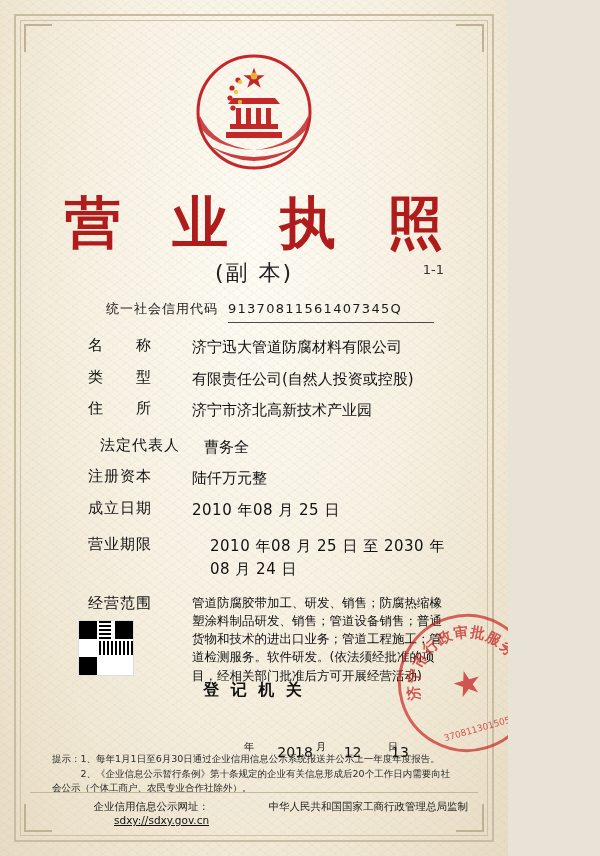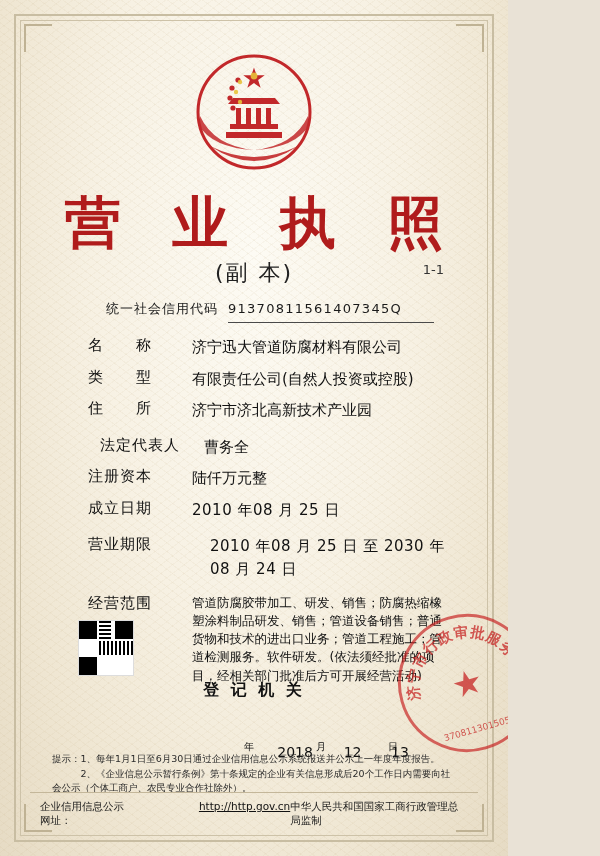--- a/index.html
+++ b/index.html
@@ -148,21 +148,21 @@
   }
   .footer-sep{
     position:absolute;left:30px;right:30px;top:792px;height:1px;background:#c4b79a;
   }
   .footer{
     position:absolute;left:40px;right:40px;top:800px;
     display:flex;justify-content:space-between;align-items:flex-start;
     font-size:10.5px;color:#1a1a1a;
   }
   .footer .url{margin-left:74px;color:#111;text-decoration:underline;}
-  .footer-left-wrap{display:flex;align-items:flex-start;}
+  .footer-left-wrap{display:flex;align-items:flex-end;flex-direction:column;}
 </style>
 </head>
 <body>
 
 <div class="license">
   <div class="texture"></div>
   <div class="outer-border"></div>
   <div class="inner-border"></div>
   <div class="corner tl"></div>
   <div class="corner tr"></div>
@@ -266,17 +266,17 @@
 
   <div class="notes">
     <div>提示：1、每年1月1日至6月30日通过企业信用信息公示系统报送并公示上一年度年度报告。</div>
     <div>　　　2、《企业信息公示暂行条例》第十条规定的企业有关信息形成后20个工作日内需要向社会公示（个体工商户、农民专业合作社除外）。</div>
   </div>
 
   <div class="footer-sep"></div>
   <div class="footer">
     <div class="footer-left-wrap">
       <span>企业信用信息公示网址：</span>
-      <span class="url">http://http.gov.cn</span>
+      <span class="url">sdxy://sdxy.gov.cn</span>
     </div>
     <div>中华人民共和国国家工商行政管理总局监制</div>
   </div>
 </div>
 
 </body></html>

